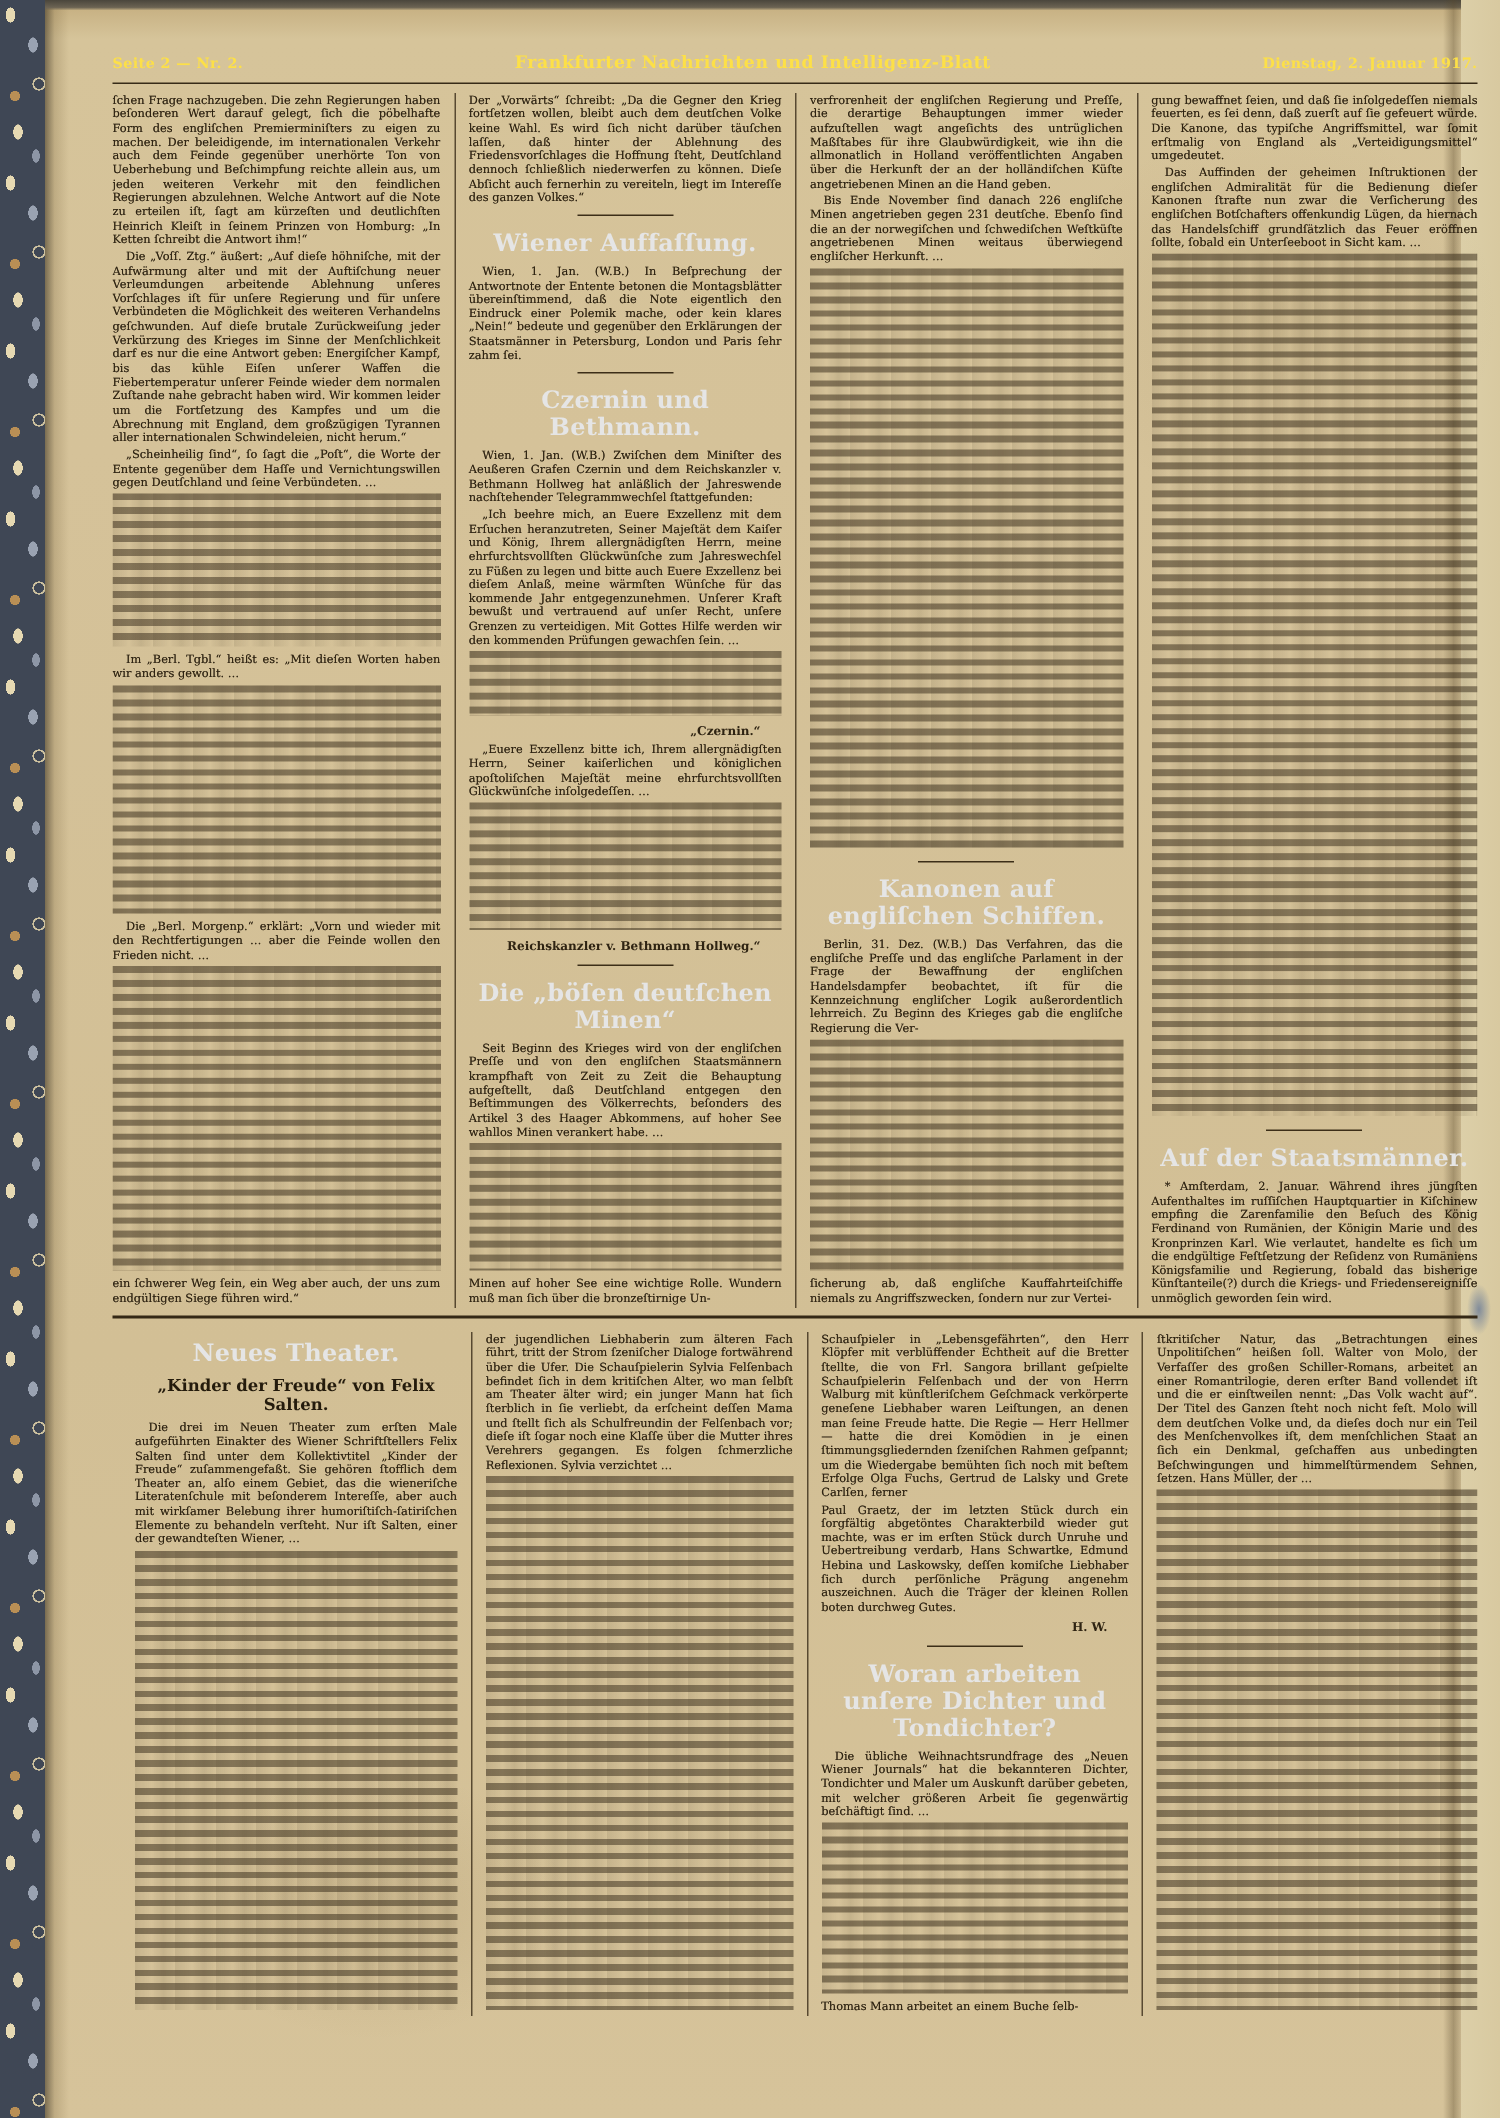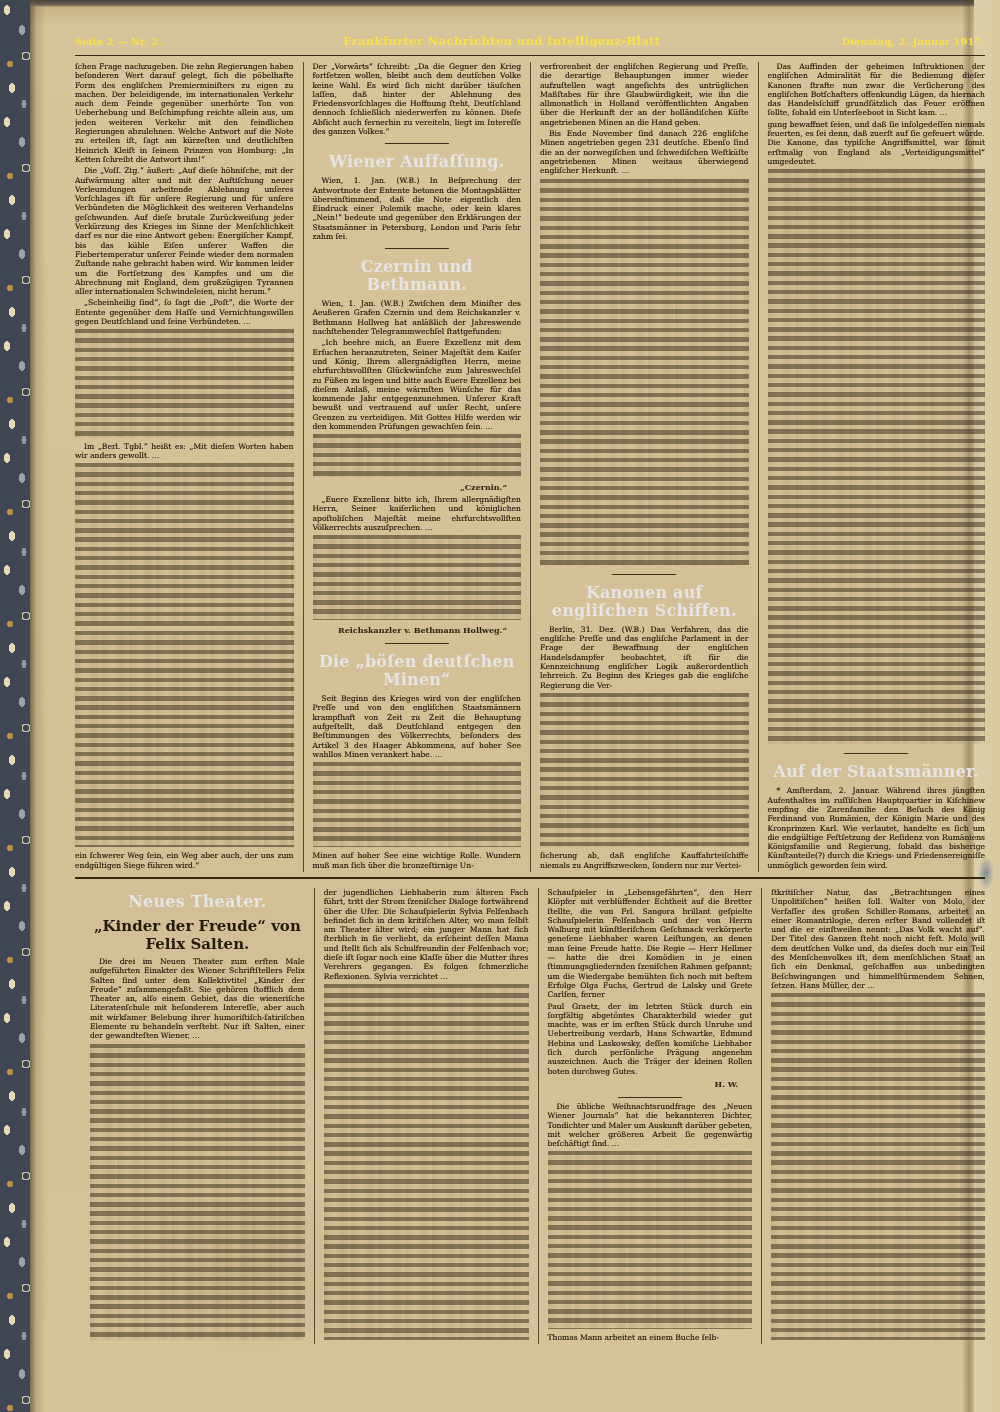--- a/index.html
+++ b/index.html
@@ -53,21 +53,21 @@
   .col:last-child{padding-right:0;}
   .col + .col{border-left:1px solid rgba(56,43,23,.8);}
 
   
   .para{font-size:7.6px;line-height:9.3px;text-align:justify;color:#2e2312;
     text-indent:9px;margin:0 0 2px 0;
     text-shadow:0 0 .35px rgba(46,35,18,.65);}
   .para.cont{text-indent:0;}
   .headline{font-size:16px;line-height:1.12;font-weight:bold;text-align:center;
     color:#e5e5e5;margin:5px 2px 5px 2px;letter-spacing:.2px;}
-  .subhead{font-size:15px;font-weight:bold;text-align:center;color:#241b0c;margin:1px 0 4px 0;}
+  .subhead{font-size:11px;font-weight:bold;text-align:center;color:#241b0c;margin:1px 0 4px 0;}
   .rule-short{width:64px;border-top:1.2px solid #3c2e18;margin:5px auto 4px auto;}
   .sig{font-size:8px;font-weight:bold;text-align:right;color:#2e2312;margin:1px 14px 3px 0;}
   .fill{flex-grow:1;min-height:12px;margin:1px 0 4px 0;filter:blur(.35px);opacity:.92;
     background-image:
       repeating-linear-gradient(to bottom, rgba(44,33,17,.52) 0px, rgba(44,33,17,.52) 4.4px, rgba(0,0,0,0) 4.4px, rgba(0,0,0,0) 9.3px),
       repeating-linear-gradient(to right, rgba(44,33,17,.10) 0px, rgba(0,0,0,0) 11px, rgba(44,33,17,.10) 19px, rgba(0,0,0,0) 27px);}
 </style>
 </head>
 <body>
 
@@ -89,56 +89,57 @@
 <div class="mh-rule"></div>
 
 <div class="section" id="top-section">
     <div class="col">
       <div class="para cont">ſchen Frage nachzugeben. Die zehn Regierungen haben beſonderen Wert darauf gelegt, ſich die pöbelhafte Form des engliſchen Premierminiſters zu eigen zu machen. Der beleidigende, im internationalen Verkehr auch dem Feinde gegenüber unerhörte Ton von Ueberhebung und Beſchimpfung reichte allein aus, um jeden weiteren Verkehr mit den feindlichen Regierungen abzulehnen. Welche Antwort auf die Note zu erteilen iſt, ſagt am kürzeſten und deutlichſten Heinrich Kleiſt in ſeinem Prinzen von Homburg: „In Ketten ſchreibt die Antwort ihm!“</div>
       <div class="para">Die „Voſſ. Ztg.“ äußert: „Auf dieſe höhniſche, mit der Aufwärmung alter und mit der Auftiſchung neuer Verleumdungen arbeitende Ablehnung unſeres Vorſchlages iſt für unſere Regierung und für unſere Verbündeten die Möglichkeit des weiteren Verhandelns geſchwunden. Auf dieſe brutale Zurückweiſung jeder Verkürzung des Krieges im Sinne der Menſchlichkeit darf es nur die eine Antwort geben: Energiſcher Kampf, bis das kühle Eiſen unſerer Waffen die Fiebertemperatur unſerer Feinde wieder dem normalen Zuſtande nahe gebracht haben wird. Wir kommen leider um die Fortſetzung des Kampfes und um die Abrechnung mit England, dem großzügigen Tyrannen aller internationalen Schwindeleien, nicht herum.“</div>
       <div class="para">„Scheinheilig ſind“, ſo ſagt die „Poſt“, die Worte der Entente gegenüber dem Haſſe und Vernichtungswillen gegen Deutſchland und ſeine Verbündeten. …</div>
       <div class="fill" style="flex-grow: 2;"></div>
       <div class="para">Im „Berl. Tgbl.“ heißt es: „Mit dieſen Worten haben wir anders gewollt. …</div>
       <div class="fill" style="flex-grow: 3;"></div>
+      <div class="para">Die „Berl. Morgenp.“ erklärt: „Vorn und wieder mit den Rechtfertigungen … aber die Feinde wollen den Frieden nicht. …</div>
       <div class="fill" style="flex-grow: 4;"></div>
       <div class="para cont">ein ſchwerer Weg ſein, ein Weg aber auch, der uns zum endgültigen Siege führen wird.“</div>
     </div>
     <div class="col">
       <div class="para cont">Der „Vorwärts“ ſchreibt: „Da die Gegner den Krieg fortſetzen wollen, bleibt auch dem deutſchen Volke keine Wahl. Es wird ſich nicht darüber täuſchen laſſen, daß hinter der Ablehnung des Friedensvorſchlages die Hoffnung ſteht, Deutſchland dennoch ſchließlich niederwerfen zu können. Dieſe Abſicht auch fernerhin zu vereiteln, liegt im Intereſſe des ganzen Volkes.“</div>
       <div class="rule-short"></div>
       <h3 class="headline" style="margin-top: 5px;">Wiener Auffaſſung.</h3>
       <div class="para">Wien, 1. Jan. (W.B.) In Beſprechung der Antwortnote der Entente betonen die Montagsblätter übereinſtimmend, daß die Note eigentlich den Eindruck einer Polemik mache, oder kein klares „Nein!“ bedeute und gegenüber den Erklärungen der Staatsmänner in Petersburg, London und Paris ſehr zahm ſei.</div>
       <div class="rule-short"></div>
       <h3 class="headline" style="margin-top: 5px;">Czernin und Bethmann.</h3>
       <div class="para">Wien, 1. Jan. (W.B.) Zwiſchen dem Miniſter des Aeußeren Grafen Czernin und dem Reichskanzler v. Bethmann Hollweg hat anläßlich der Jahreswende nachſtehender Telegrammwechſel ſtattgefunden:</div>
       <div class="para">„Ich beehre mich, an Euere Exzellenz mit dem Erſuchen heranzutreten, Seiner Majeſtät dem Kaiſer und König, Ihrem allergnädigſten Herrn, meine ehrfurchtsvollſten Glückwünſche zum Jahreswechſel zu Füßen zu legen und bitte auch Euere Exzellenz bei dieſem Anlaß, meine wärmſten Wünſche für das kommende Jahr entgegenzunehmen. Unſerer Kraft bewußt und vertrauend auf unſer Recht, unſere Grenzen zu verteidigen. Mit Gottes Hilfe werden wir den kommenden Prüfungen gewachſen ſein. …</div>
       <div class="fill" style="flex-grow: 1;"></div>
       <div class="sig">„Czernin.“</div>
-      <div class="para">„Euere Exzellenz bitte ich, Ihrem allergnädigſten Herrn, Seiner kaiſerlichen und königlichen apoſtoliſchen Majeſtät meine ehrfurchtsvollſten Völkerrechts auszuſprechen. …</div>
+      <div class="para">„Euere Exzellenz bitte ich, Ihrem allergnädigſten Herrn, Seiner kaiſerlichen und königlichen apoſtoliſchen Majeſtät meine ehrfurchtsvollſten Glückwünſche inſolgedeſſen. …</div>
       <div class="fill" style="flex-grow: 2;"></div>
       <div class="sig">Reichskanzler v. Bethmann Hollweg.“</div>
       <div class="rule-short"></div>
       <h3 class="headline" style="margin-top: 5px;">Die „böſen deutſchen Minen“</h3>
       <div class="para">Seit Beginn des Krieges wird von der engliſchen Preſſe und von den engliſchen Staatsmännern krampfhaft von Zeit zu Zeit die Behauptung aufgeſtellt, daß Deutſchland entgegen den Beſtimmungen des Völkerrechts, beſonders des Artikel 3 des Haager Abkommens, auf hoher See wahllos Minen verankert habe. …</div>
       <div class="fill" style="flex-grow: 2;"></div>
       <div class="para cont">Minen auf hoher See eine wichtige Rolle. Wundern muß man ſich über die bronzeſtirnige Un-</div>
     </div>
     <div class="col">
       <div class="para cont">verfrorenheit der engliſchen Regierung und Preſſe, die derartige Behauptungen immer wieder aufzuſtellen wagt angeſichts des untrüglichen Maßſtabes für ihre Glaubwürdigkeit, wie ihn die allmonatlich in Holland veröffentlichten Angaben über die Herkunft der an der holländiſchen Küſte angetriebenen Minen an die Hand geben.</div>
       <div class="para">Bis Ende November ſind danach 226 engliſche Minen angetrieben gegen 231 deutſche. Ebenſo ſind die an der norwegiſchen und ſchwediſchen Weſtküſte angetriebenen Minen weitaus überwiegend engliſcher Herkunft. …</div>
       <div class="fill" style="flex-grow: 5;"></div>
       <div class="rule-short"></div>
       <h3 class="headline" style="margin-top: 5px;">Kanonen auf engliſchen Schiffen.</h3>
       <div class="para">Berlin, 31. Dez. (W.B.) Das Verfahren, das die engliſche Preſſe und das engliſche Parlament in der Frage der Bewaffnung der engliſchen Handelsdampfer beobachtet, iſt für die Kennzeichnung engliſcher Logik außerordentlich lehrreich. Zu Beginn des Krieges gab die engliſche Regierung die Ver-</div>
       <div class="fill" style="flex-grow: 2;"></div>
       <div class="para cont">ſicherung ab, daß engliſche Kauffahrteiſchiffe niemals zu Angriffszwecken, ſondern nur zur Vertei-</div>
     </div>
     <div class="col">
+      <div class="para cont">gung bewaffnet ſeien, und daß ſie inſolgedeſſen niemals feuerten, es ſei denn, daß zuerſt auf ſie gefeuert würde. Die Kanone, das typiſche Angriffsmittel, war ſomit erſtmalig von England als „Verteidigungsmittel“ umgedeutet.</div>
       <div class="para">Das Auffinden der geheimen Inſtruktionen der engliſchen Admiralität für die Bedienung dieſer Kanonen ſtrafte nun zwar die Verſicherung des engliſchen Botſchafters offenkundig Lügen, da hiernach das Handelsſchiff grundſätzlich das Feuer eröffnen ſollte, ſobald ein Unterſeeboot in Sicht kam. …</div>
-      <div class="para cont">gung bewaffnet ſeien, und daß ſie inſolgedeſſen niemals feuerten, es ſei denn, daß zuerſt auf ſie gefeuert würde. Die Kanone, das typiſche Angriffsmittel, war ſomit erſtmalig von England als „Verteidigungsmittel“ umgedeutet.</div>
       <div class="fill" style="flex-grow: 6;"></div>
       <div class="rule-short"></div>
       <h3 class="headline" style="margin-top: 5px;">Auf der Staatsmänner.</h3>
       <div class="para">* Amſterdam, 2. Januar. Während ihres jüngſten Aufenthaltes im ruſſiſchen Hauptquartier in Kiſchinew empfing die Zarenfamilie den Beſuch des König Ferdinand von Rumänien, der Königin Marie und des Kronprinzen Karl. Wie verlautet, handelte es ſich um die endgültige Feſtſetzung der Reſidenz von Rumäniens Königsfamilie und Regierung, ſobald das bisherige Künſtanteile(?) durch die Kriegs- und Friedensereigniſſe unmöglich geworden ſein wird.</div>
     </div>
   </div>
 <div class="section-divider"></div>
 <div class="section" id="bottom-section">
     <div class="col">
       <h3 class="headline" style="margin-top: 5px;">Neues Theater.</h3>
@@ -148,20 +149,21 @@
     </div>
     <div class="col">
       <div class="para cont">der jugendlichen Liebhaberin zum älteren Fach führt, tritt der Strom ſzeniſcher Dialoge fortwährend über die Ufer. Die Schauſpielerin Sylvia Felſenbach befindet ſich in dem kritiſchen Alter, wo man ſelbſt am Theater älter wird; ein junger Mann hat ſich ſterblich in ſie verliebt, da erſcheint deſſen Mama und ſtellt ſich als Schulfreundin der Felſenbach vor; dieſe iſt ſogar noch eine Klaſſe über die Mutter ihres Verehrers gegangen. Es folgen ſchmerzliche Reflexionen. Sylvia verzichtet …</div>
       <div class="fill" style="flex-grow: 1;"></div>
     </div>
     <div class="col">
       <div class="para cont">Schauſpieler in „Lebensgefährten“, den Herr Klöpfer mit verblüffender Echtheit auf die Bretter ſtellte, die von Frl. Sangora brillant geſpielte Schauſpielerin Felſenbach und der von Herrn Walburg mit künſtleriſchem Geſchmack verkörperte geneſene Liebhaber waren Leiſtungen, an denen man ſeine Freude hatte. Die Regie — Herr Hellmer — hatte die drei Komödien in je einen ſtimmungsgliedernden ſzeniſchen Rahmen geſpannt; um die Wiedergabe bemühten ſich noch mit beſtem Erfolge Olga Fuchs, Gertrud de Lalsky und Grete Carlſen, ferner</div>
       <div class="para cont">Paul Graetz, der im letzten Stück durch ein ſorgfältig abgetöntes Charakterbild wieder gut machte, was er im erſten Stück durch Unruhe und Uebertreibung verdarb, Hans Schwartke, Edmund Hebina und Laskowsky, deſſen komiſche Liebhaber ſich durch perſönliche Prägung angenehm auszeichnen. Auch die Träger der kleinen Rollen boten durchweg Gutes.</div>
       <div class="sig">H. W.</div>
       <div class="rule-short"></div>
+      <h3 class="headline" style="margin-top: 5px;">Woran arbeiten unſere Dichter und Tondichter?</h3>
       <div class="para">Die übliche Weihnachtsrundfrage des „Neuen Wiener Journals“ hat die bekannteren Dichter, Tondichter und Maler um Auskunft darüber gebeten, mit welcher größeren Arbeit ſie gegenwärtig beſchäftigt ſind. …</div>
       <div class="fill" style="flex-grow: 1;"></div>
       <div class="para cont">Thomas Mann arbeitet an einem Buche ſelb-</div>
     </div>
     <div class="col">
       <div class="para cont">ſtkritiſcher Natur, das „Betrachtungen eines Unpolitiſchen“ heißen ſoll. Walter von Molo, der Verfaſſer des großen Schiller-Romans, arbeitet an einer Romantrilogie, deren erſter Band vollendet iſt und die er einſtweilen nennt: „Das Volk wacht auf“. Der Titel des Ganzen ſteht noch nicht feſt. Molo will dem deutſchen Volke und, da dieſes doch nur ein Teil des Menſchenvolkes iſt, dem menſchlichen Staat an ſich ein Denkmal, geſchaffen aus unbedingten Beſchwingungen und himmelſtürmendem Sehnen, ſetzen. Hans Müller, der …</div>
       <div class="fill" style="flex-grow: 1;"></div>
     </div>
   </div>
 

